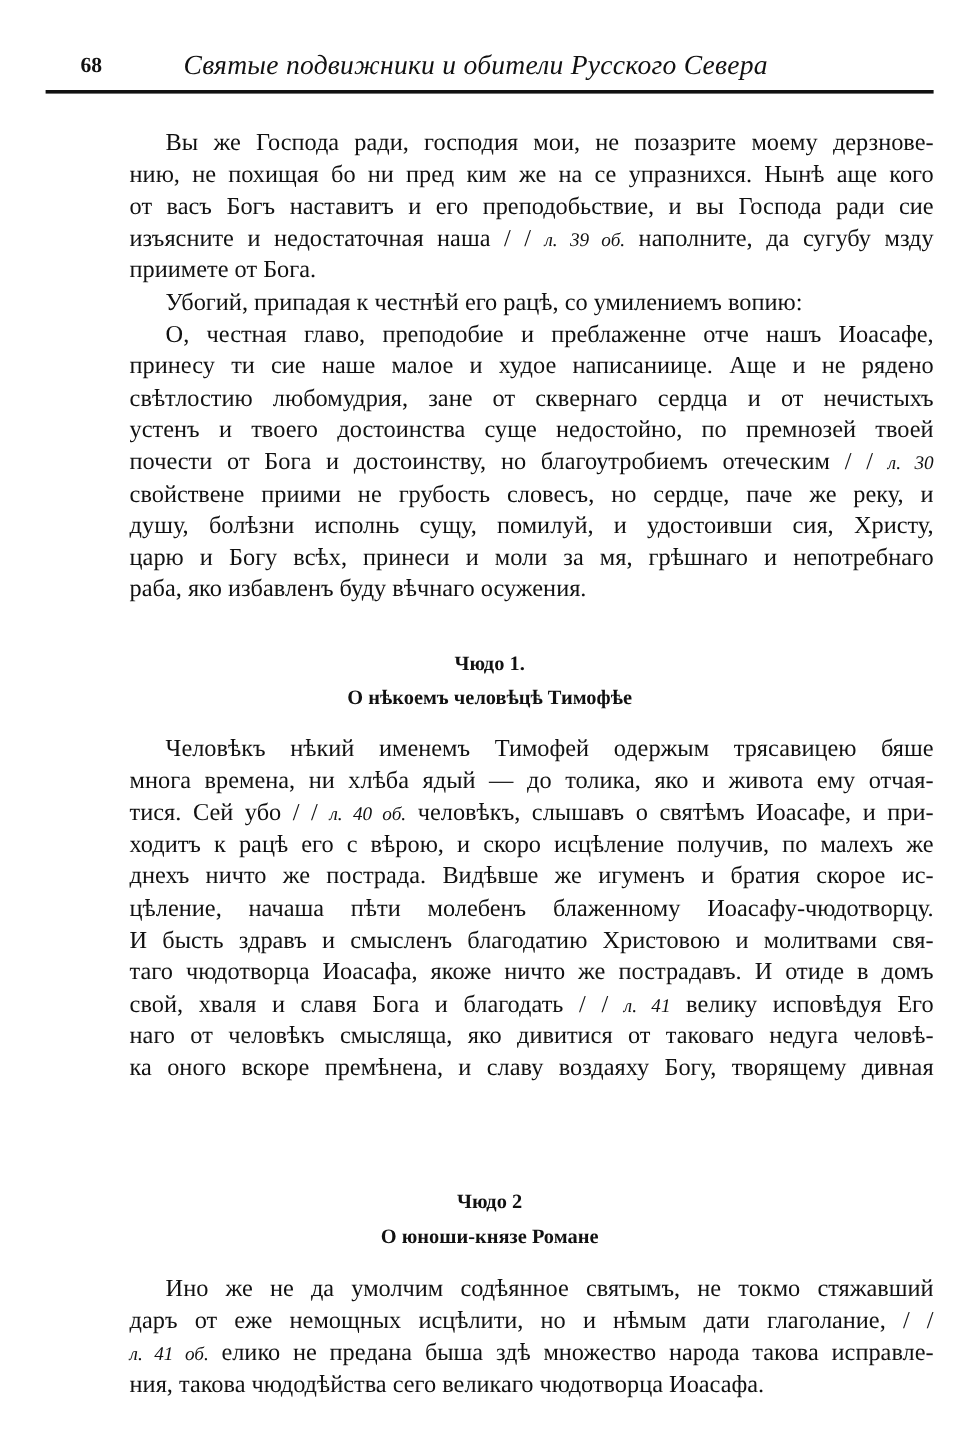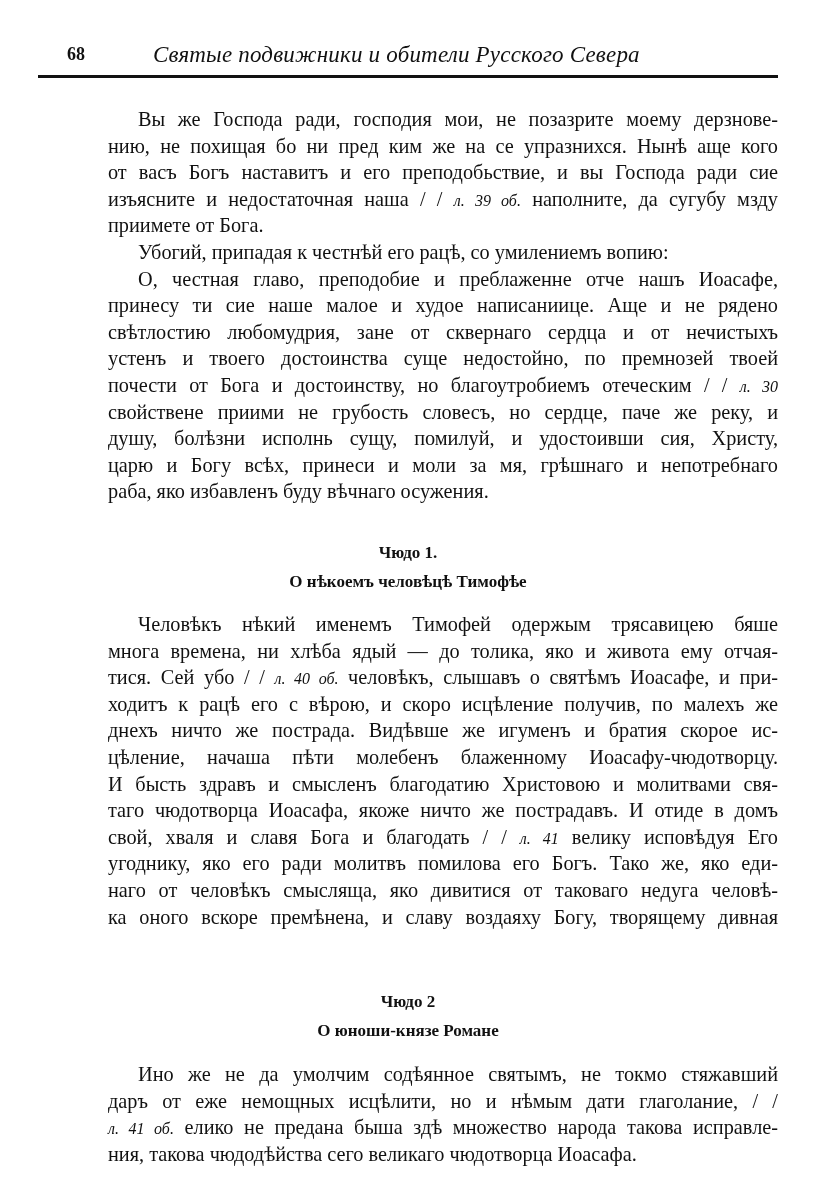--- a/index.html
+++ b/index.html
@@ -51,21 +51,20 @@
 <div class="text" id="block2" style="top:611px;">
     <span class="line indent">Человѣкъ нѣкий именемъ Тимофей одержым трясавицею бяше</span>
     <span class="line">многа времена, ни хлѣба ядый — до толика, яко и живота ему отчая-</span>
     <span class="line">тися. Сей убо / / <span class="ref">л. 40 об.</span> человѣкъ, слышавъ о святѣмъ Иоасафе, и при-</span>
     <span class="line">ходитъ к рацѣ его с вѣрою, и скоро исцѣление получив, по малехъ же</span>
     <span class="line">днехъ ничто же пострада. Видѣвше же игуменъ и братия скорое ис-</span>
     <span class="line">цѣление, начаша пѣти молебенъ блаженному Иоасафу-чюдотворцу.</span>
     <span class="line">И бысть здравъ и смысленъ благодатию Христовою и молитвами свя-</span>
     <span class="line">таго чюдотворца Иоасафа, якоже ничто же пострадавъ. И отиде в домъ</span>
     <span class="line">свой, хваля и славя Бога и благодать / / <span class="ref">л. 41</span> велику исповѣдуя Его</span>
-    <span class="line">угоднику, яко его ради молитвъ помилова его Богъ. Тако же, яко еди-</span>
     <span class="line">наго от человѣкъ смысляща, яко дивитися от таковаго недуга человѣ-</span>
     <span class="line">ка оного вскоре премѣнена, и славу воздаяху Богу, творящему дивная</span>
   </div>
 
 <div class="heading" style="top:987px;">
   <div>Чюдо 2</div>
   <div>О юноши-князе Романе</div>
 </div>
 
 <div class="text" id="block3" style="top:1061px;">

